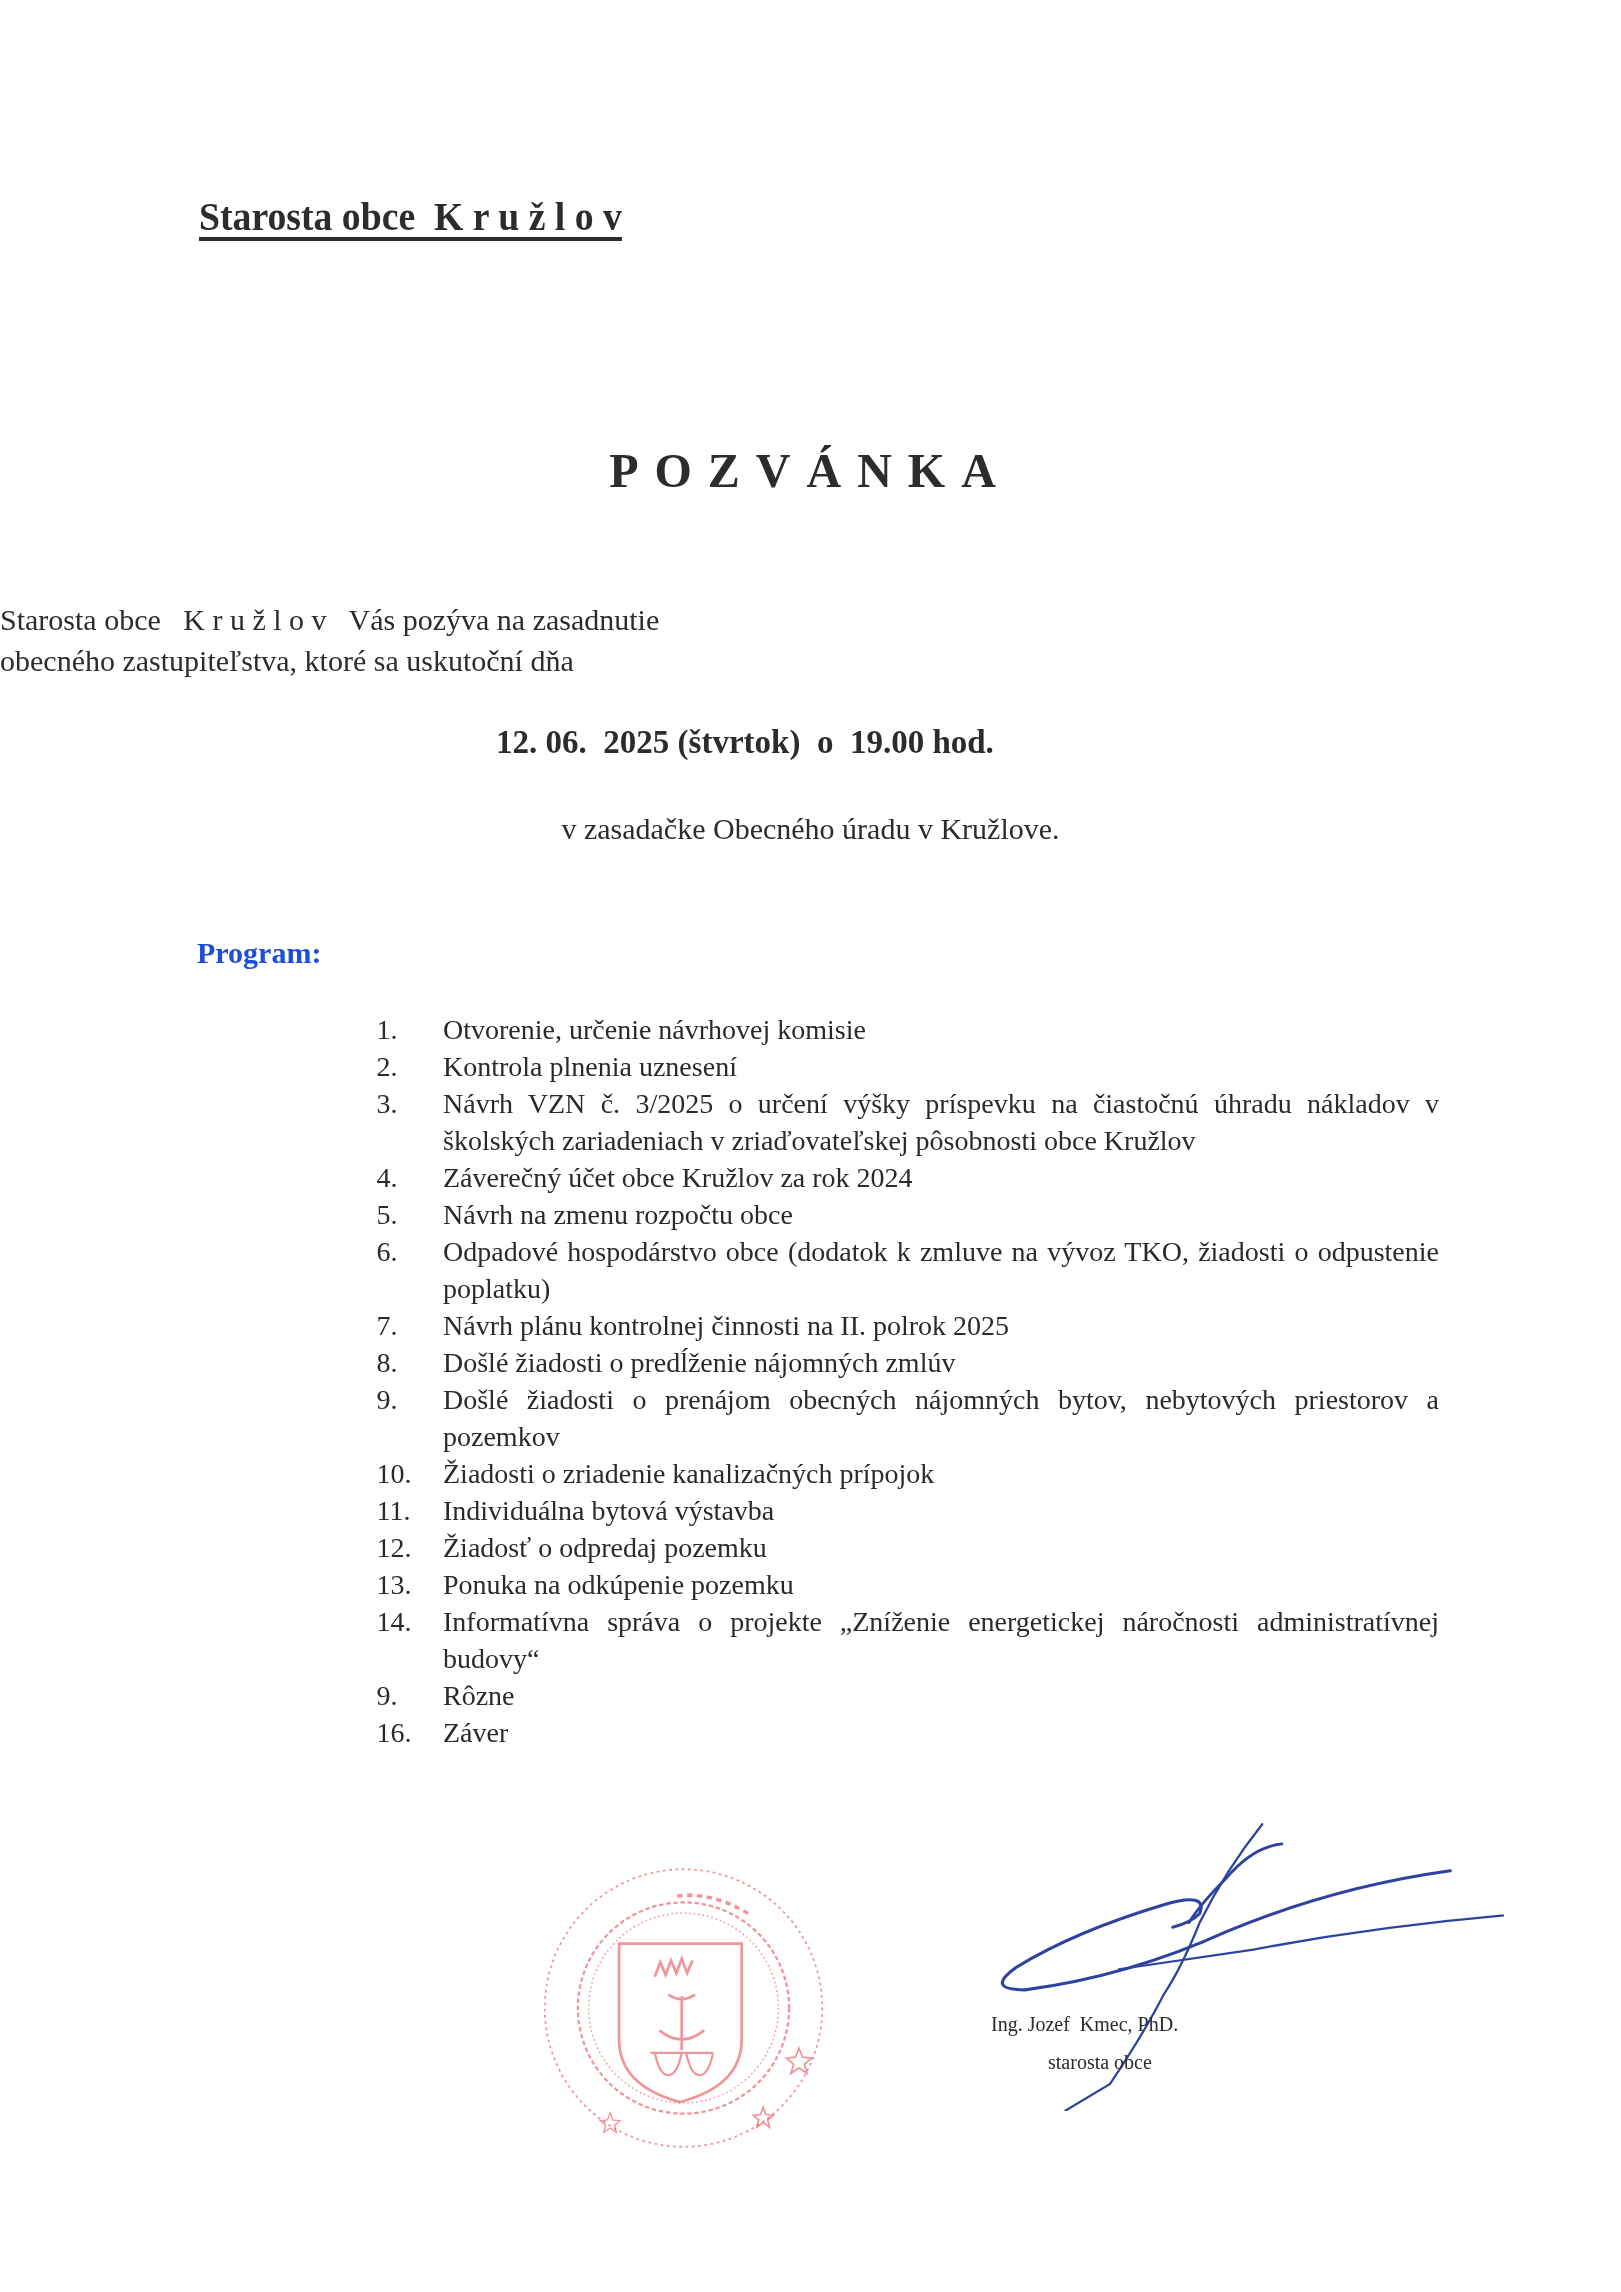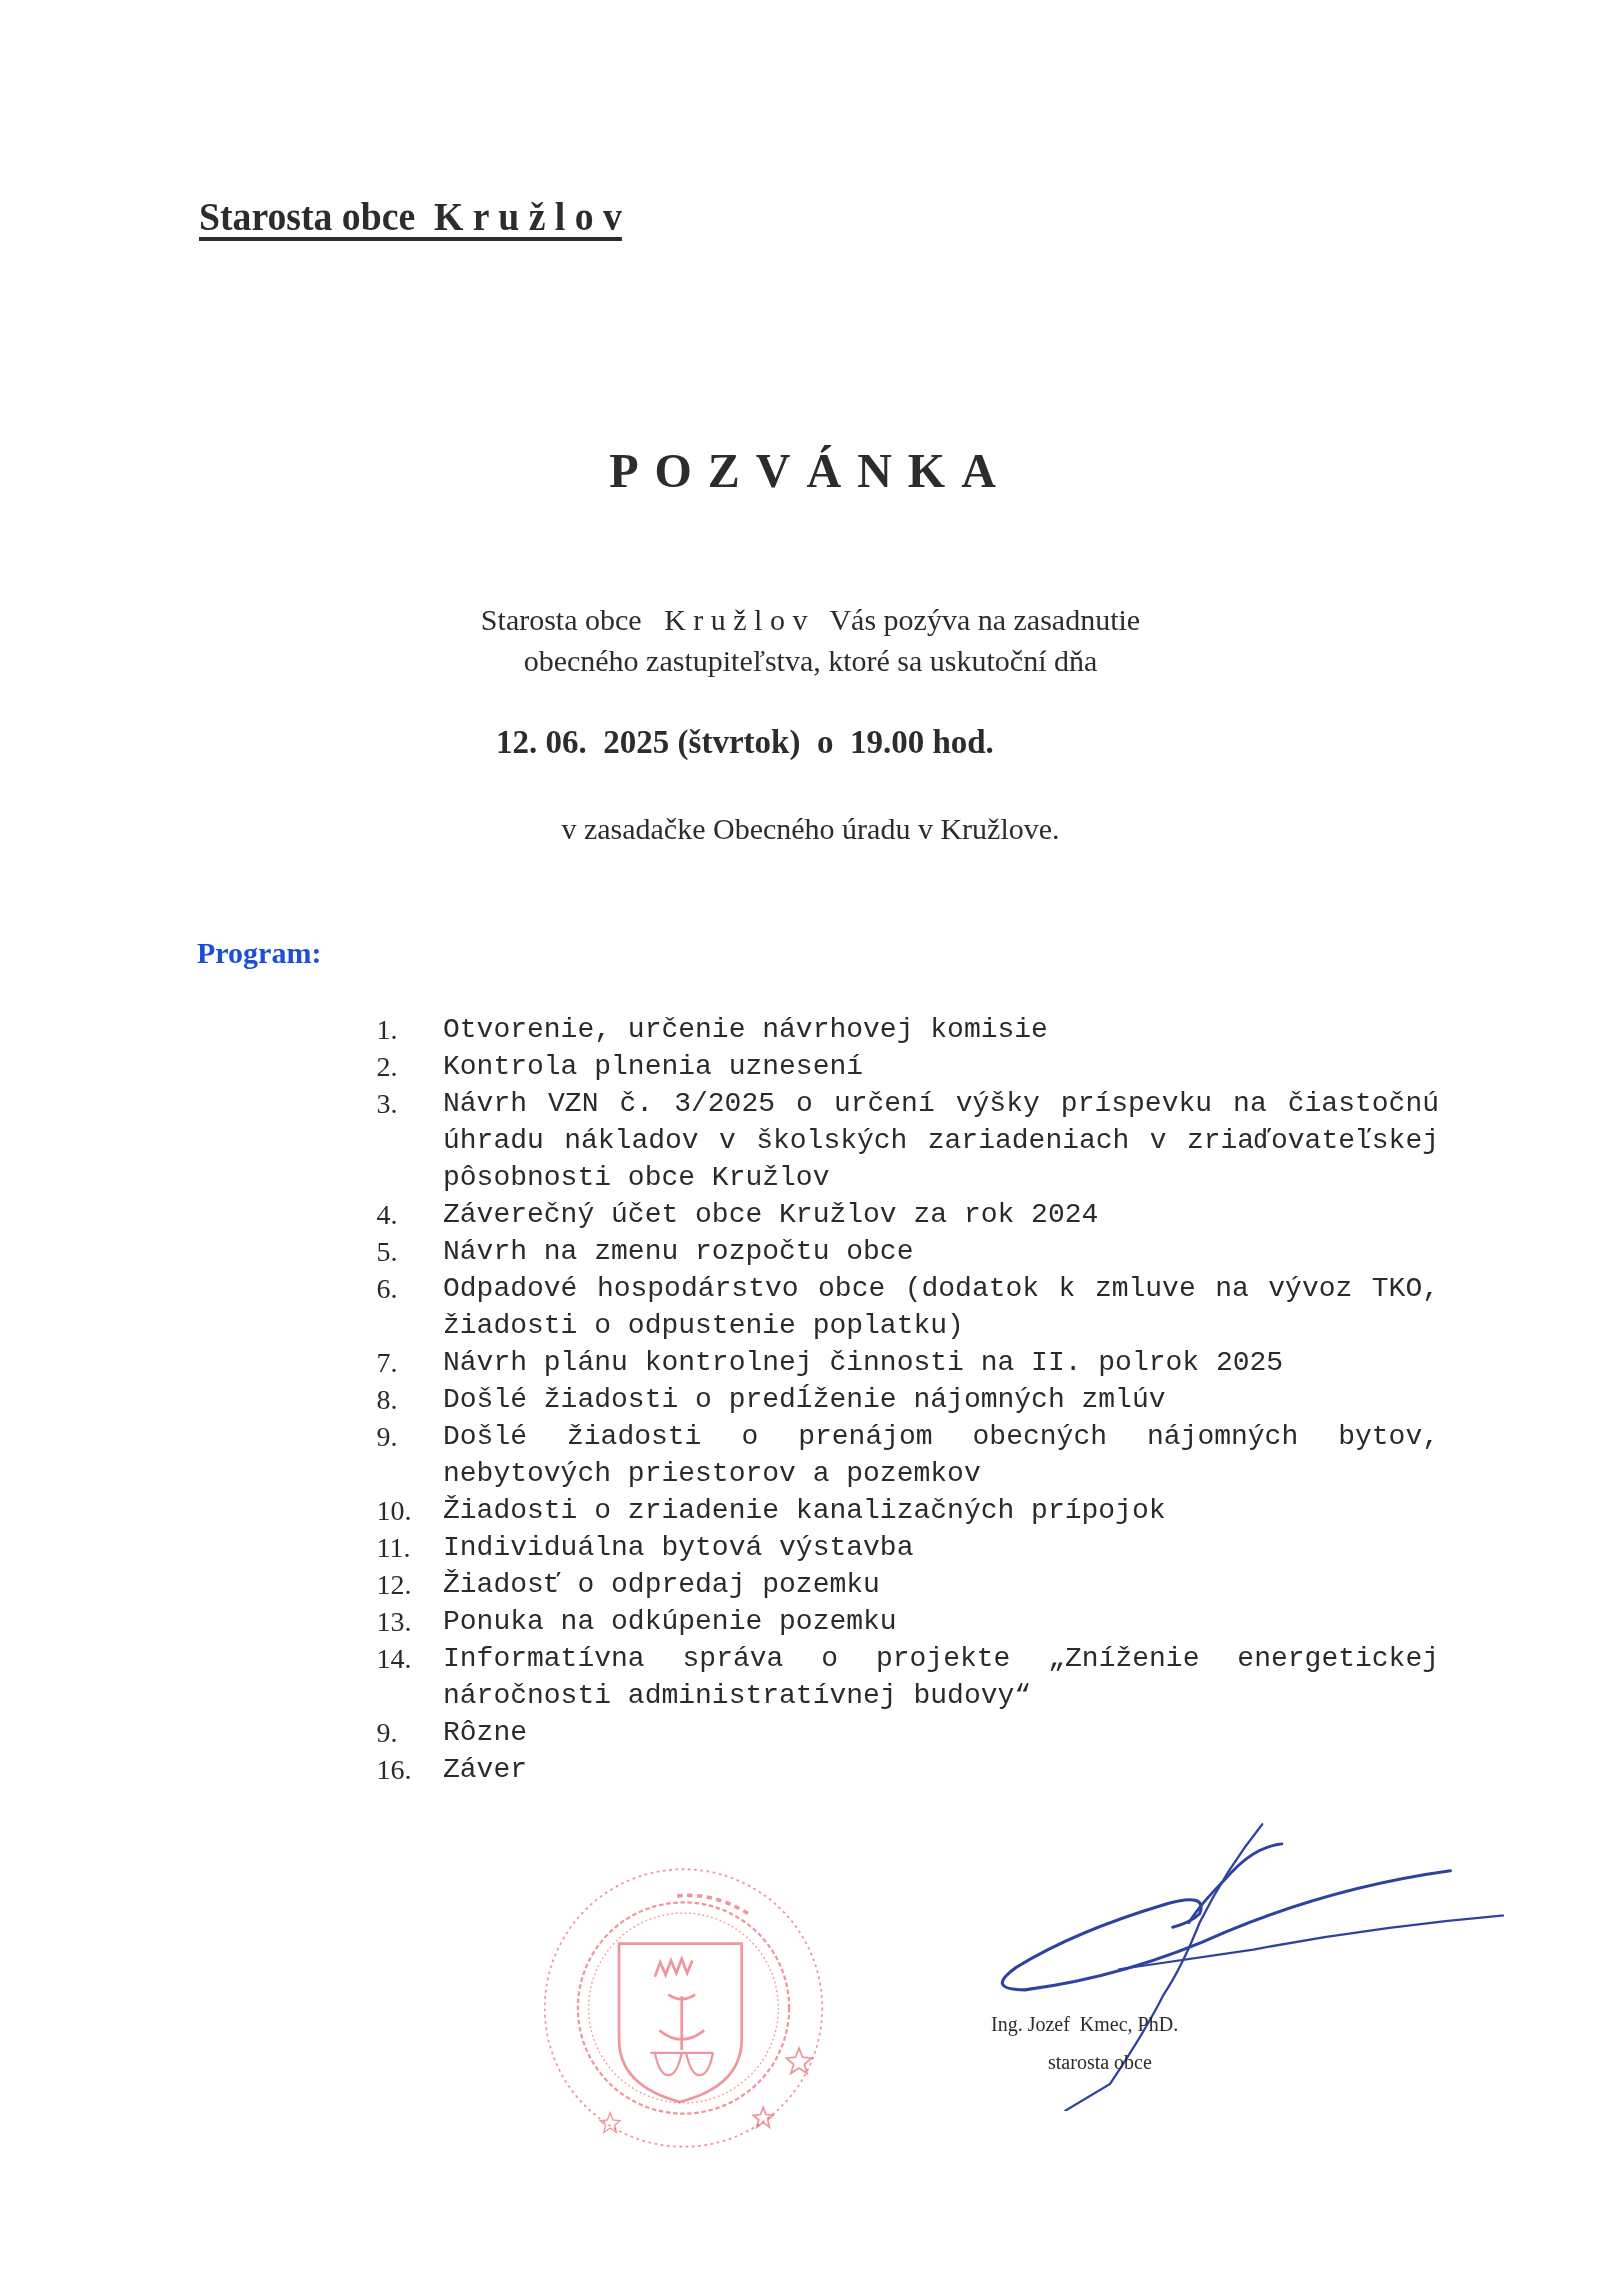--- a/index.html
+++ b/index.html
@@ -46,21 +46,21 @@
       font-weight: bold;
       letter-spacing: 16px;
       color: #2c2c2c;
       margin: 0;
     }
     .intro {
       position: absolute;
       left: 0;
       width: 1621px;
       top: 593px;
-      text-align: center;
+      text-align: left;
       font-size: 30px;
       line-height: 41px;
       color: #2c2c2c;
     }
     .intro .line { display: block; white-space: pre; }
     .datetime {
       position: absolute;
       left: 0;
       width: 1490px;
       top: 718px;
@@ -107,21 +107,20 @@
     .agenda .num {
       width: 70px;
       flex: 0 0 70px;
       padding-left: 3.6px;
       box-sizing: border-box;
     }
     .agenda .txt {
       flex: 1 1 auto;
       text-align: justify;
       text-align-last: left;
-      font-family: Liberation Mono, monospace;
     }
     .stamp {
       position: absolute;
       left: 534px;
       top: 1854px;
       width: 299px;
       height: 296px;
     }
     .signature {
       position: absolute;

